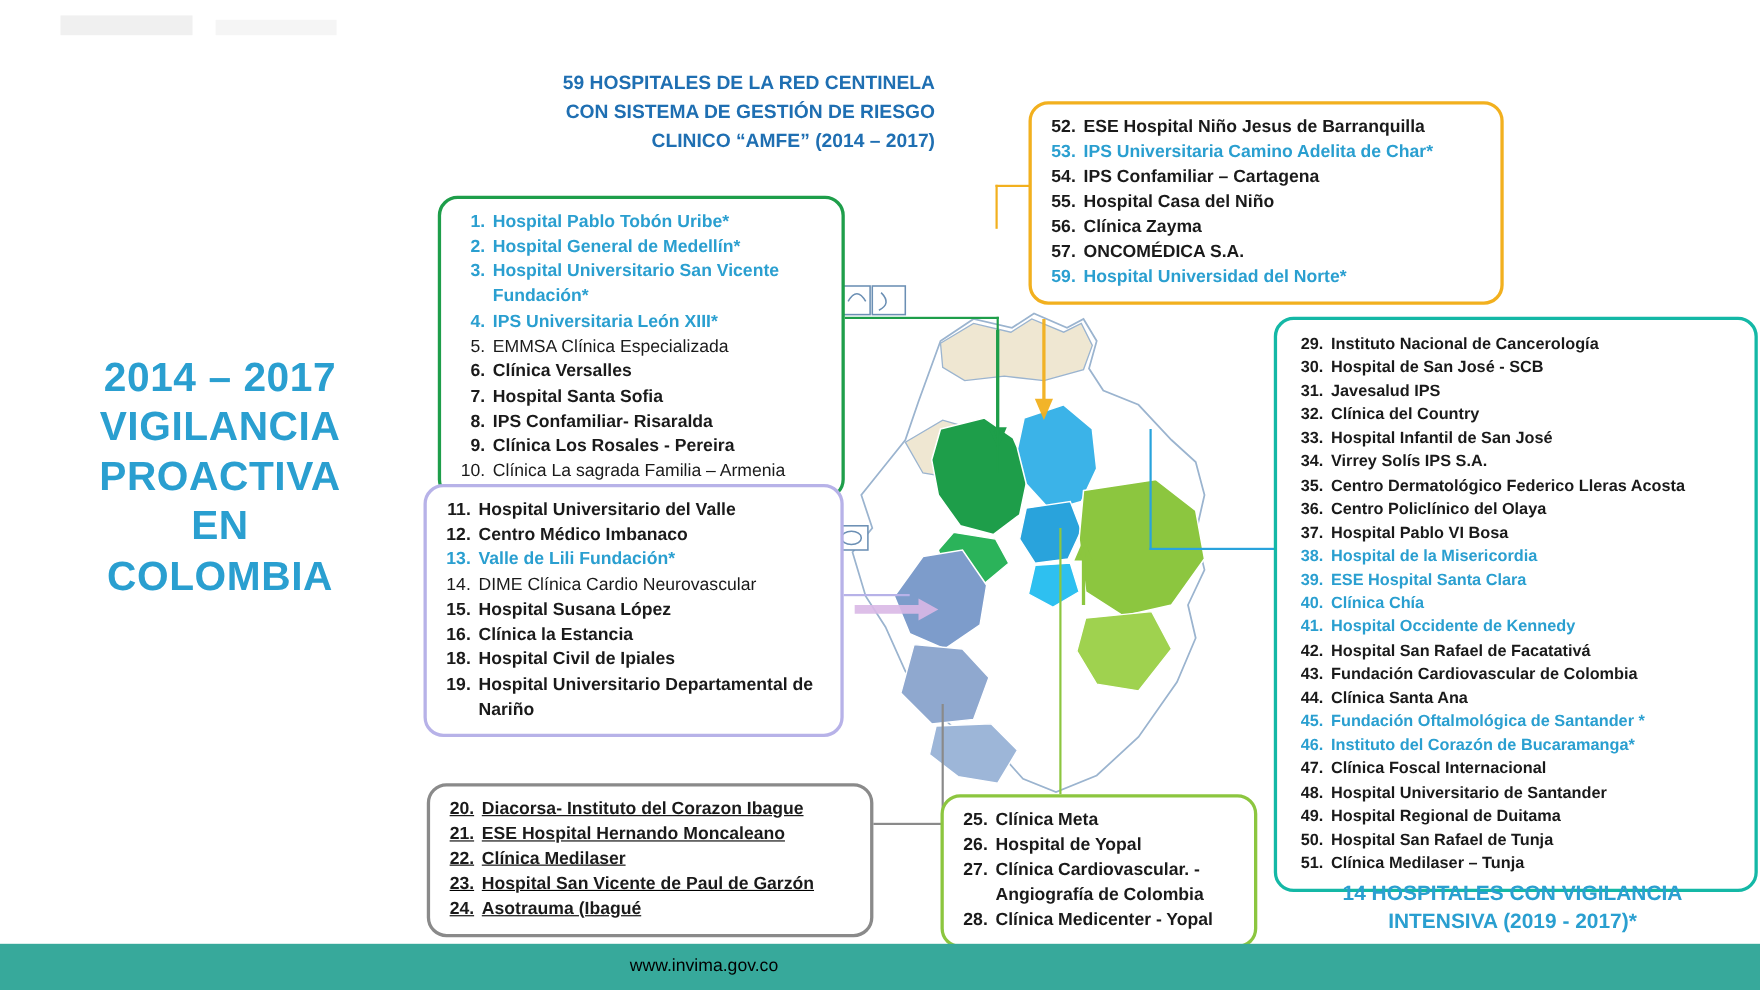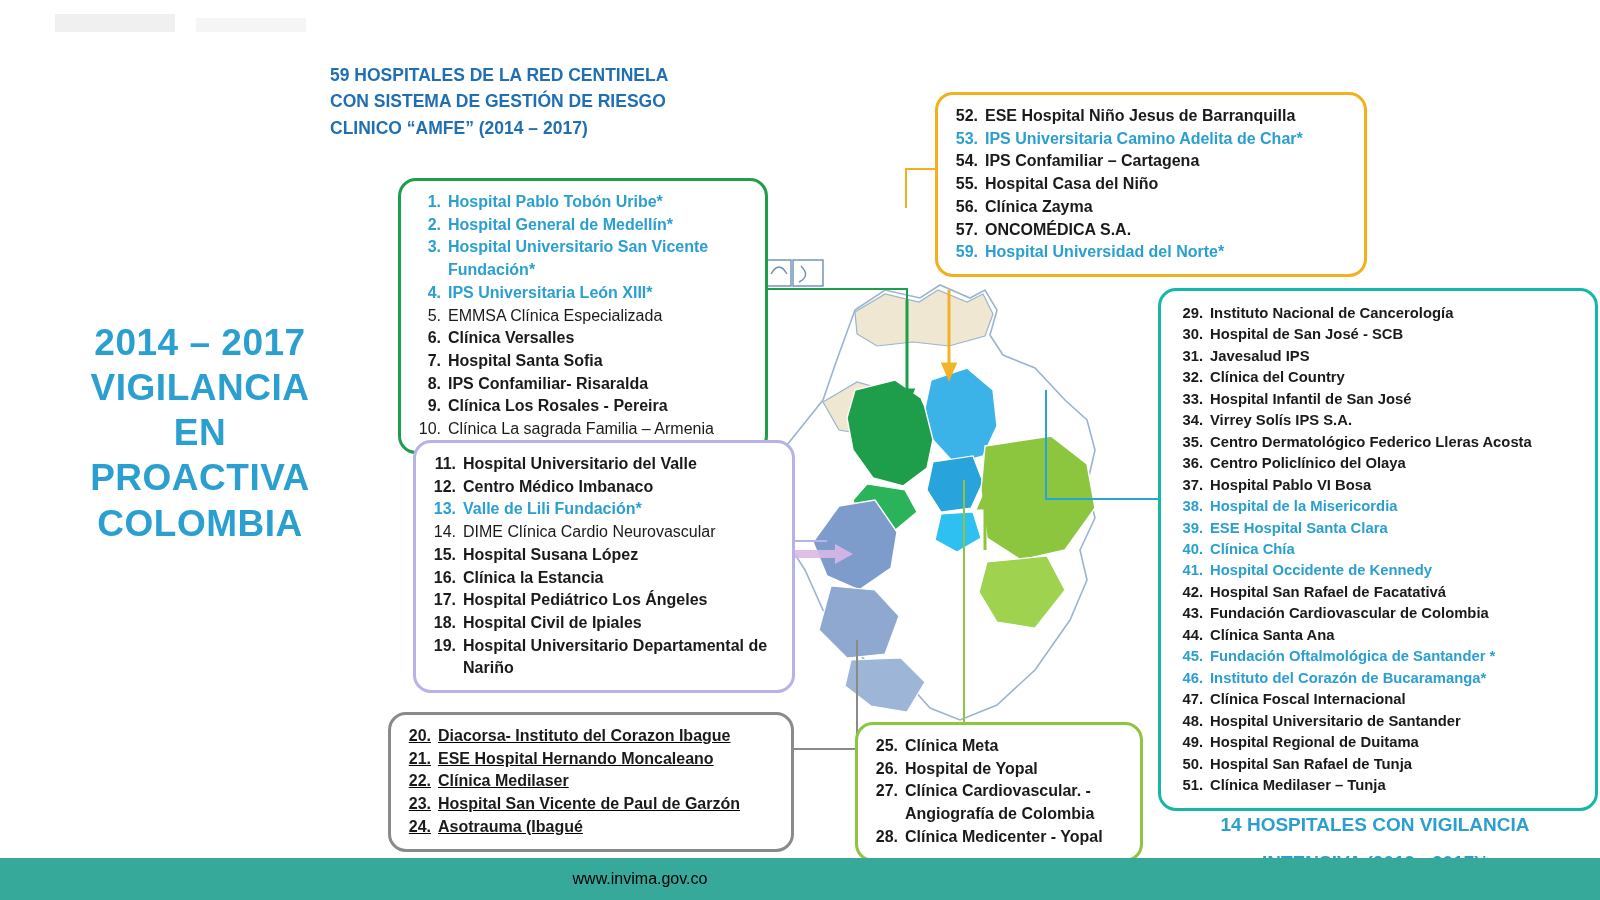--- a/index.html
+++ b/index.html
@@ -20,38 +20,38 @@
     font-weight:bold;
     font-size:37px;
     line-height:1.22;
     letter-spacing:.5px;
   }
   #left-title .line{display:block;white-space:nowrap;}
 
   
   #main-heading{
     position:absolute;left:330px;top:62px;width:520px;
-    text-align:left;
+    text-align:right;
     color:#1f6fb2;
     font-weight:bold;
     font-size:17.5px;
     line-height:1.5;
   }
   #main-heading .line{display:block;}
 
   
   #intensive-heading{
     position:absolute;left:1160px;top:800px;width:430px;
     text-align:center;
     color:#2a9fd0;
     font-weight:bold;
     font-size:19px;
     line-height:1.35;
   }
-  #intensive-heading .line{display:block;margin-top:12px;}
+  #intensive-heading .line{display:block;}
 
   
   .box{
     position:absolute;
     border-radius:18px;
     background:#ffffff;
     box-sizing:border-box;
     padding:10px 14px;
   }
   .box ol{margin:0;padding:0;list-style:none;}
@@ -68,21 +68,21 @@
     text-align:right;
     padding-right:7px;
     white-space:nowrap;
   }
   .box li .txt{flex:1 1 auto;}
   li.b .txt, li.b .num{font-weight:bold;}
   li.blue .txt, li.blue .num{color:#2a9fd0;font-weight:bold;}
   li.plain .txt, li.plain .num{font-weight:normal;}
 
   #box-antioquia{left:398px;top:178px;width:370px;border:3px solid #1e9e4a;}
-  #box-valle{left:385px;top:440px;width:382px;border:3px solid #b7b2e8;margin-left:28px;}
+  #box-valle{left:385px;top:440px;width:382px;border:3px solid #b7b2e8;}
   #box-tolima{left:388px;top:712px;width:406px;border:3px solid #8a8a8a;text-decoration:underline;}
   #box-meta{left:855px;top:722px;width:288px;border:3px solid #8cc63f;}
   #box-caribe{left:935px;top:92px;width:432px;border:3px solid #f2b01e;}
   #box-bogota{left:1158px;top:288px;width:440px;border:3px solid #14b8a6;padding:12px 16px;}
   #box-bogota li{font-size:14.8px;line-height:1.45;}
 
   
   .conn{position:absolute;background:transparent;}
   .ln{position:absolute;}
   .ln.h{height:2px;}
@@ -117,22 +117,22 @@
 <body>
 
 <div class="stage">
 
   <div class="faint" id="faint1"></div>
   <div class="faint" id="faint2"></div>
 
   <div id="left-title">
     <span class="line">2014 – 2017</span>
     <span class="line">VIGILANCIA</span>
+    <span class="line">PROACTIVA</span>
     <span class="line">EN</span>
-    <span class="line">PROACTIVA</span>
     <span class="line">COLOMBIA</span>
   </div>
 
   <div id="main-heading">
     <span class="line">59 HOSPITALES DE LA RED CENTINELA</span>
     <span class="line">CON SISTEMA DE GESTIÓN DE RIESGO</span>
     <span class="line">CLINICO “AMFE” (2014 – 2017)</span>
   </div>
 
   <div id="map-wrap">
@@ -263,24 +263,20 @@
         </li>
       <li class="b">
           <span class="num">15.</span>
           <span class="txt">Hospital Susana López</span>
         </li>
       <li class="b">
           <span class="num">16.</span>
           <span class="txt">Clínica la Estancia</span>
         </li>
       <li class="b">
-          <span class="num">17.</span>
-          <span class="txt">Hospital Pediátrico Los Ángeles</span>
-        </li>
-      <li class="b">
           <span class="num">18.</span>
           <span class="txt">Hospital Civil de Ipiales</span>
         </li>
       <li class="b">
           <span class="num">19.</span>
           <span class="txt">Hospital Universitario Departamental de Nariño</span>
         </li>
     </ol>
   </div>
 

